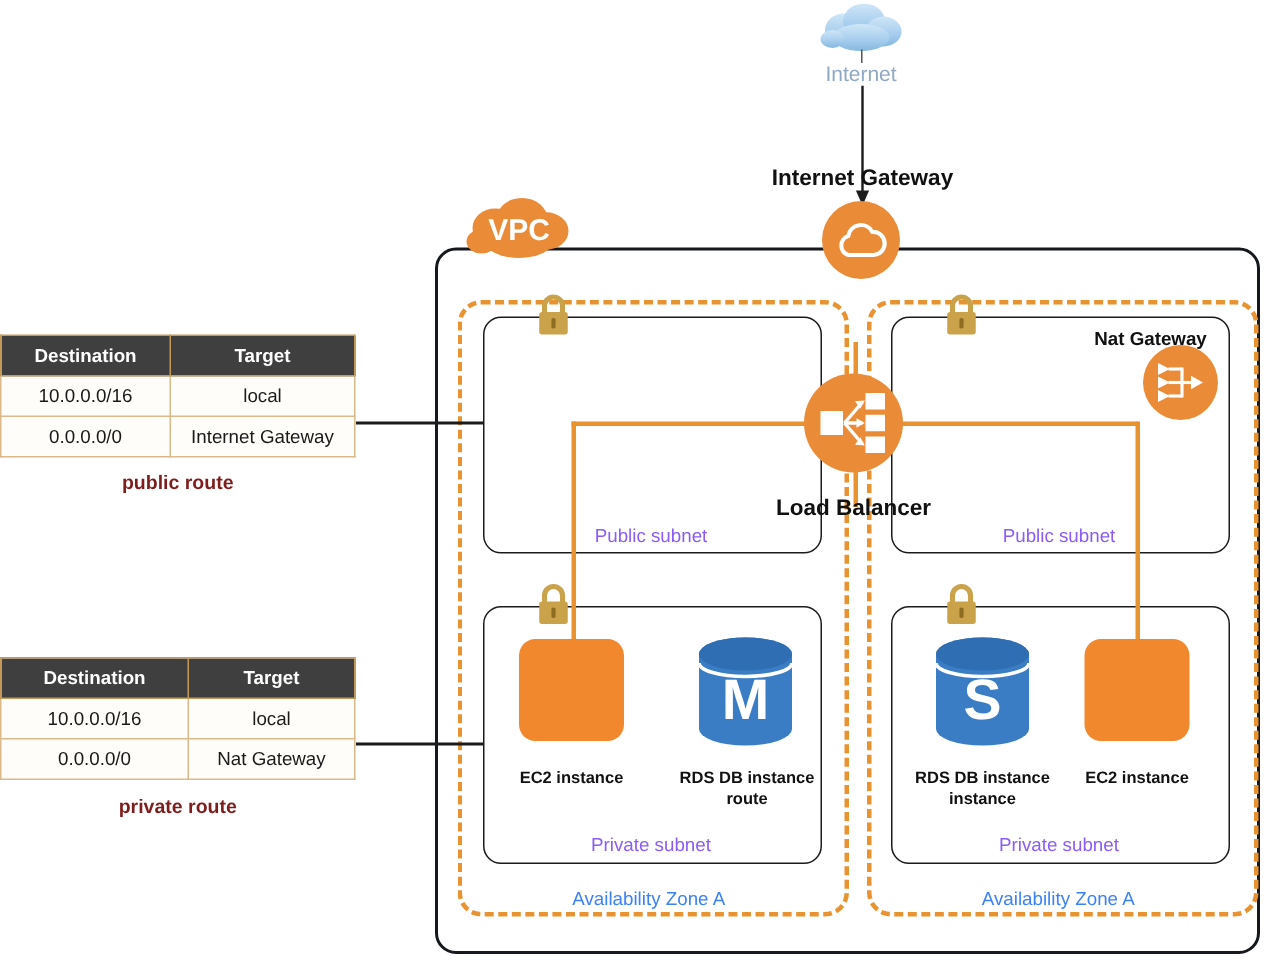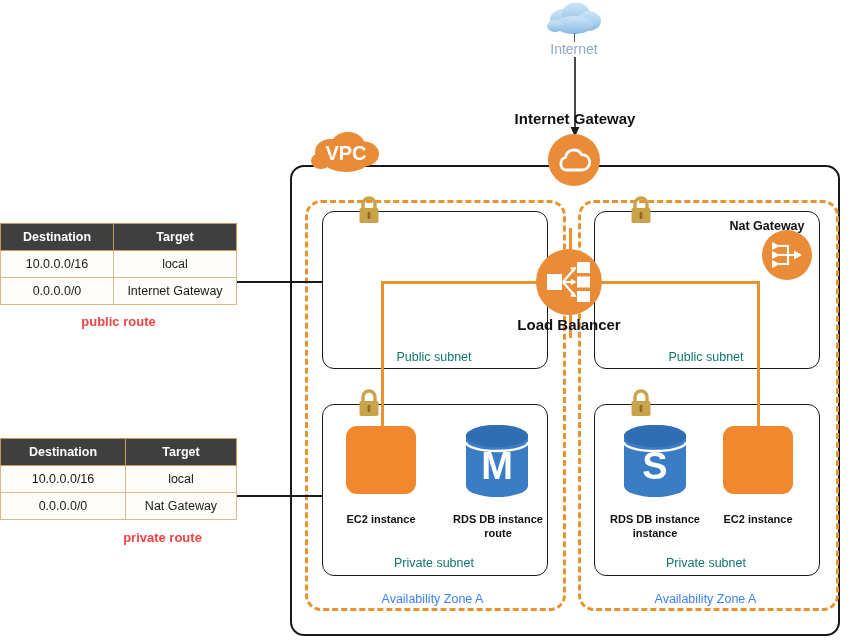--- a/index.html
+++ b/index.html
@@ -40,21 +40,21 @@
     color: #1a1a1a;
     padding: 6px 4px;
     text-align: center;
     border: 1px solid #dcb98a;
     background: #fffdf9;
   }
   .route-caption {
     position: absolute;
     font-size: 13px;
     font-weight: bold;
-    color: #ef4444;
+    color: #7f1d1d;
     text-align: center;
     width: 237px;
     left: 0;
   }
 
   
   .hline-black { position: absolute; height: 0; border-top: 2.2px solid #1b1b1b; }
   .hline-orange { position: absolute; height: 0; border-top: 3.2px solid #e8932f; }
   .vline-orange { position: absolute; width: 0; border-left: 3.2px solid #e8932f; }
   .vline-grey { position: absolute; width: 0; border-left: 1.6px solid #555; }
@@ -81,21 +81,21 @@
   }
   .subnet-box {
     position: absolute;
     border: 1.8px solid #1b1b1b;
     border-radius: 12px;
     background: transparent;
   }
   .subnet-label {
     position: absolute;
     font-size: 12.5px;
-    color: #0f766e;
+    color: #8b5cf6;
     text-align: center;
     white-space: nowrap;
   }
 
   
   .node-label {
     position: absolute;
     font-size: 11px;
     font-weight: bold;
     color: #111111;
@@ -226,21 +226,21 @@
       <g stroke="#ffffff" stroke-width="2.3" fill="none">
         <line x1="17" y1="21" x2="29" y2="7"></line>
         <line x1="17" y1="21" x2="29" y2="21"></line>
         <line x1="17" y1="21" x2="29" y2="35"></line>
       </g>
       <polygon points="30.5,6 24,6.5 27.5,11.5" fill="#ffffff"></polygon>
       <polygon points="30.5,21 25,17.8 25,24.2" fill="#ffffff"></polygon>
       <polygon points="30.5,36 27.5,30.5 24,35.5" fill="#ffffff"></polygon>
     </svg>
   </div>
-  <div class="node-label big" style="left:489px; top:316px; width:160px;">Load Balancer</div>
+  <div class="node-label big" style="left:489px; top:330px; width:160px;">Load Balancer</div>
 
   <div class="circle-node" style="left:762px; top:230px; width:50px; height:50px;">
     <svg width="34" height="30" viewBox="0 0 34 30">
       <g fill="#ffffff">
         <polygon points="2,2 10,6 2,10"></polygon>
         <polygon points="2,11 10,15 2,19"></polygon>
         <polygon points="2,20 10,24 2,28"></polygon>
       </g>
       <g stroke="#ffffff" stroke-width="2.1" fill="none">
         <line x1="9" y1="6" x2="18" y2="6"></line>
@@ -336,15 +336,15 @@
       <tr>
         <td>10.0.0.0/16</td>
         <td>local</td>
       </tr>
       <tr>
         <td>0.0.0.0/0</td>
         <td>Nat Gateway</td>
       </tr>
     </tbody>
   </table>
-  <div class="route-caption" style="top:530px;padding-left:44px;">private route</div>
+  <div class="route-caption" style="top:530px;">private route</div>
 
 </div>
 
 </body></html>

